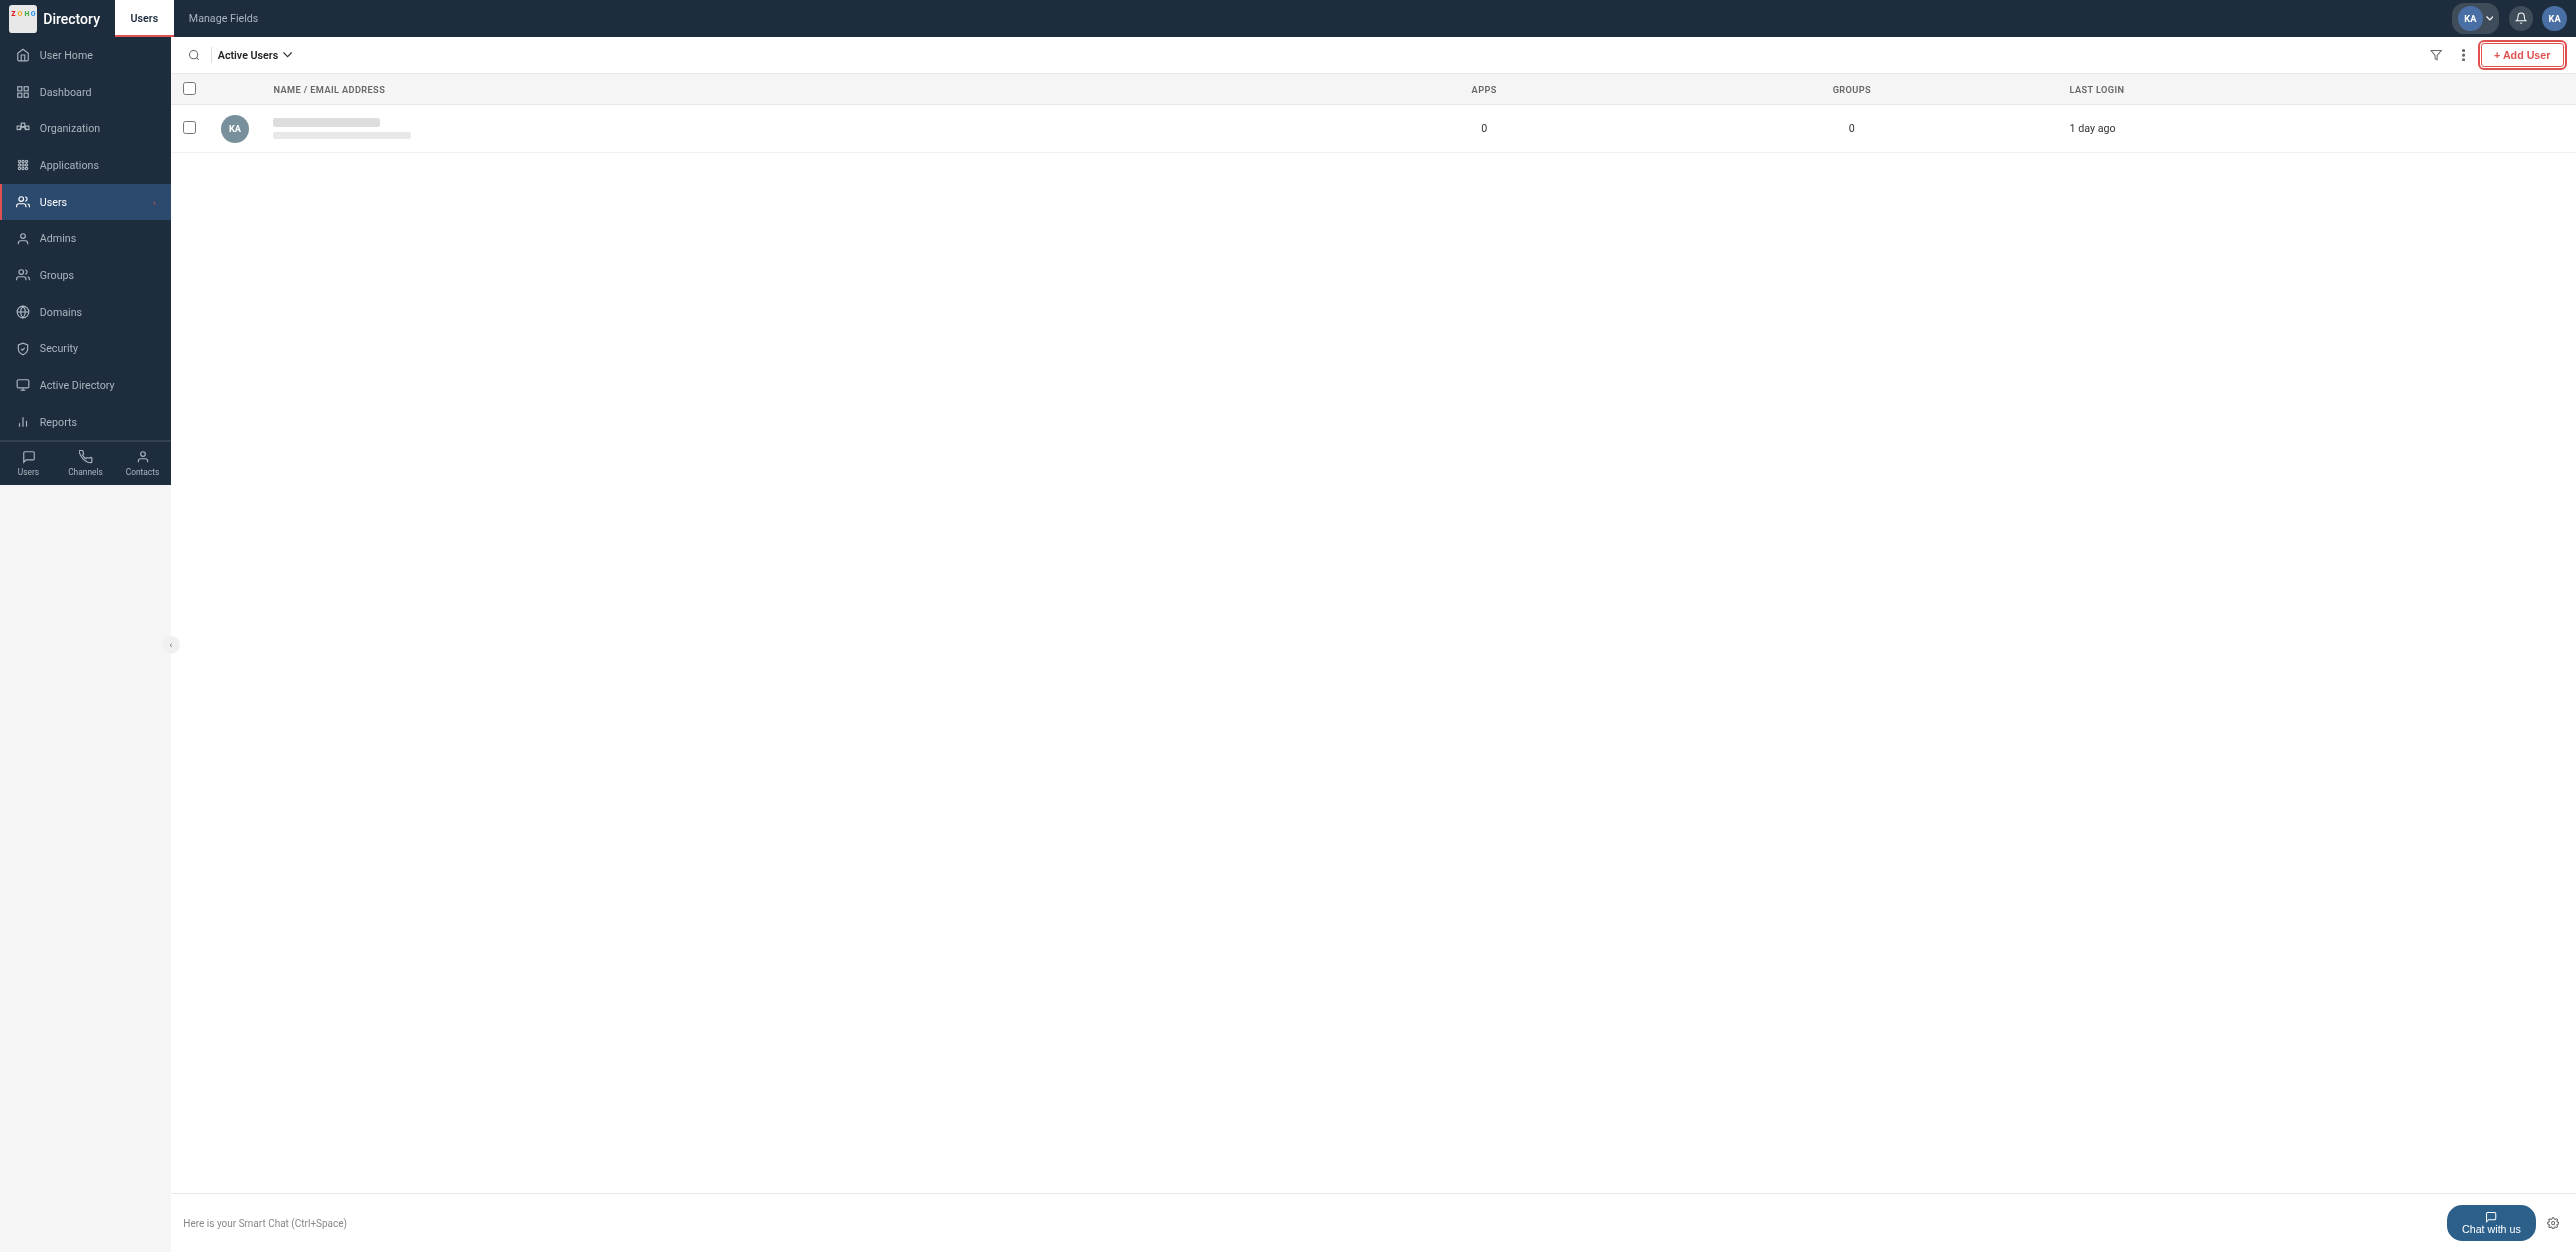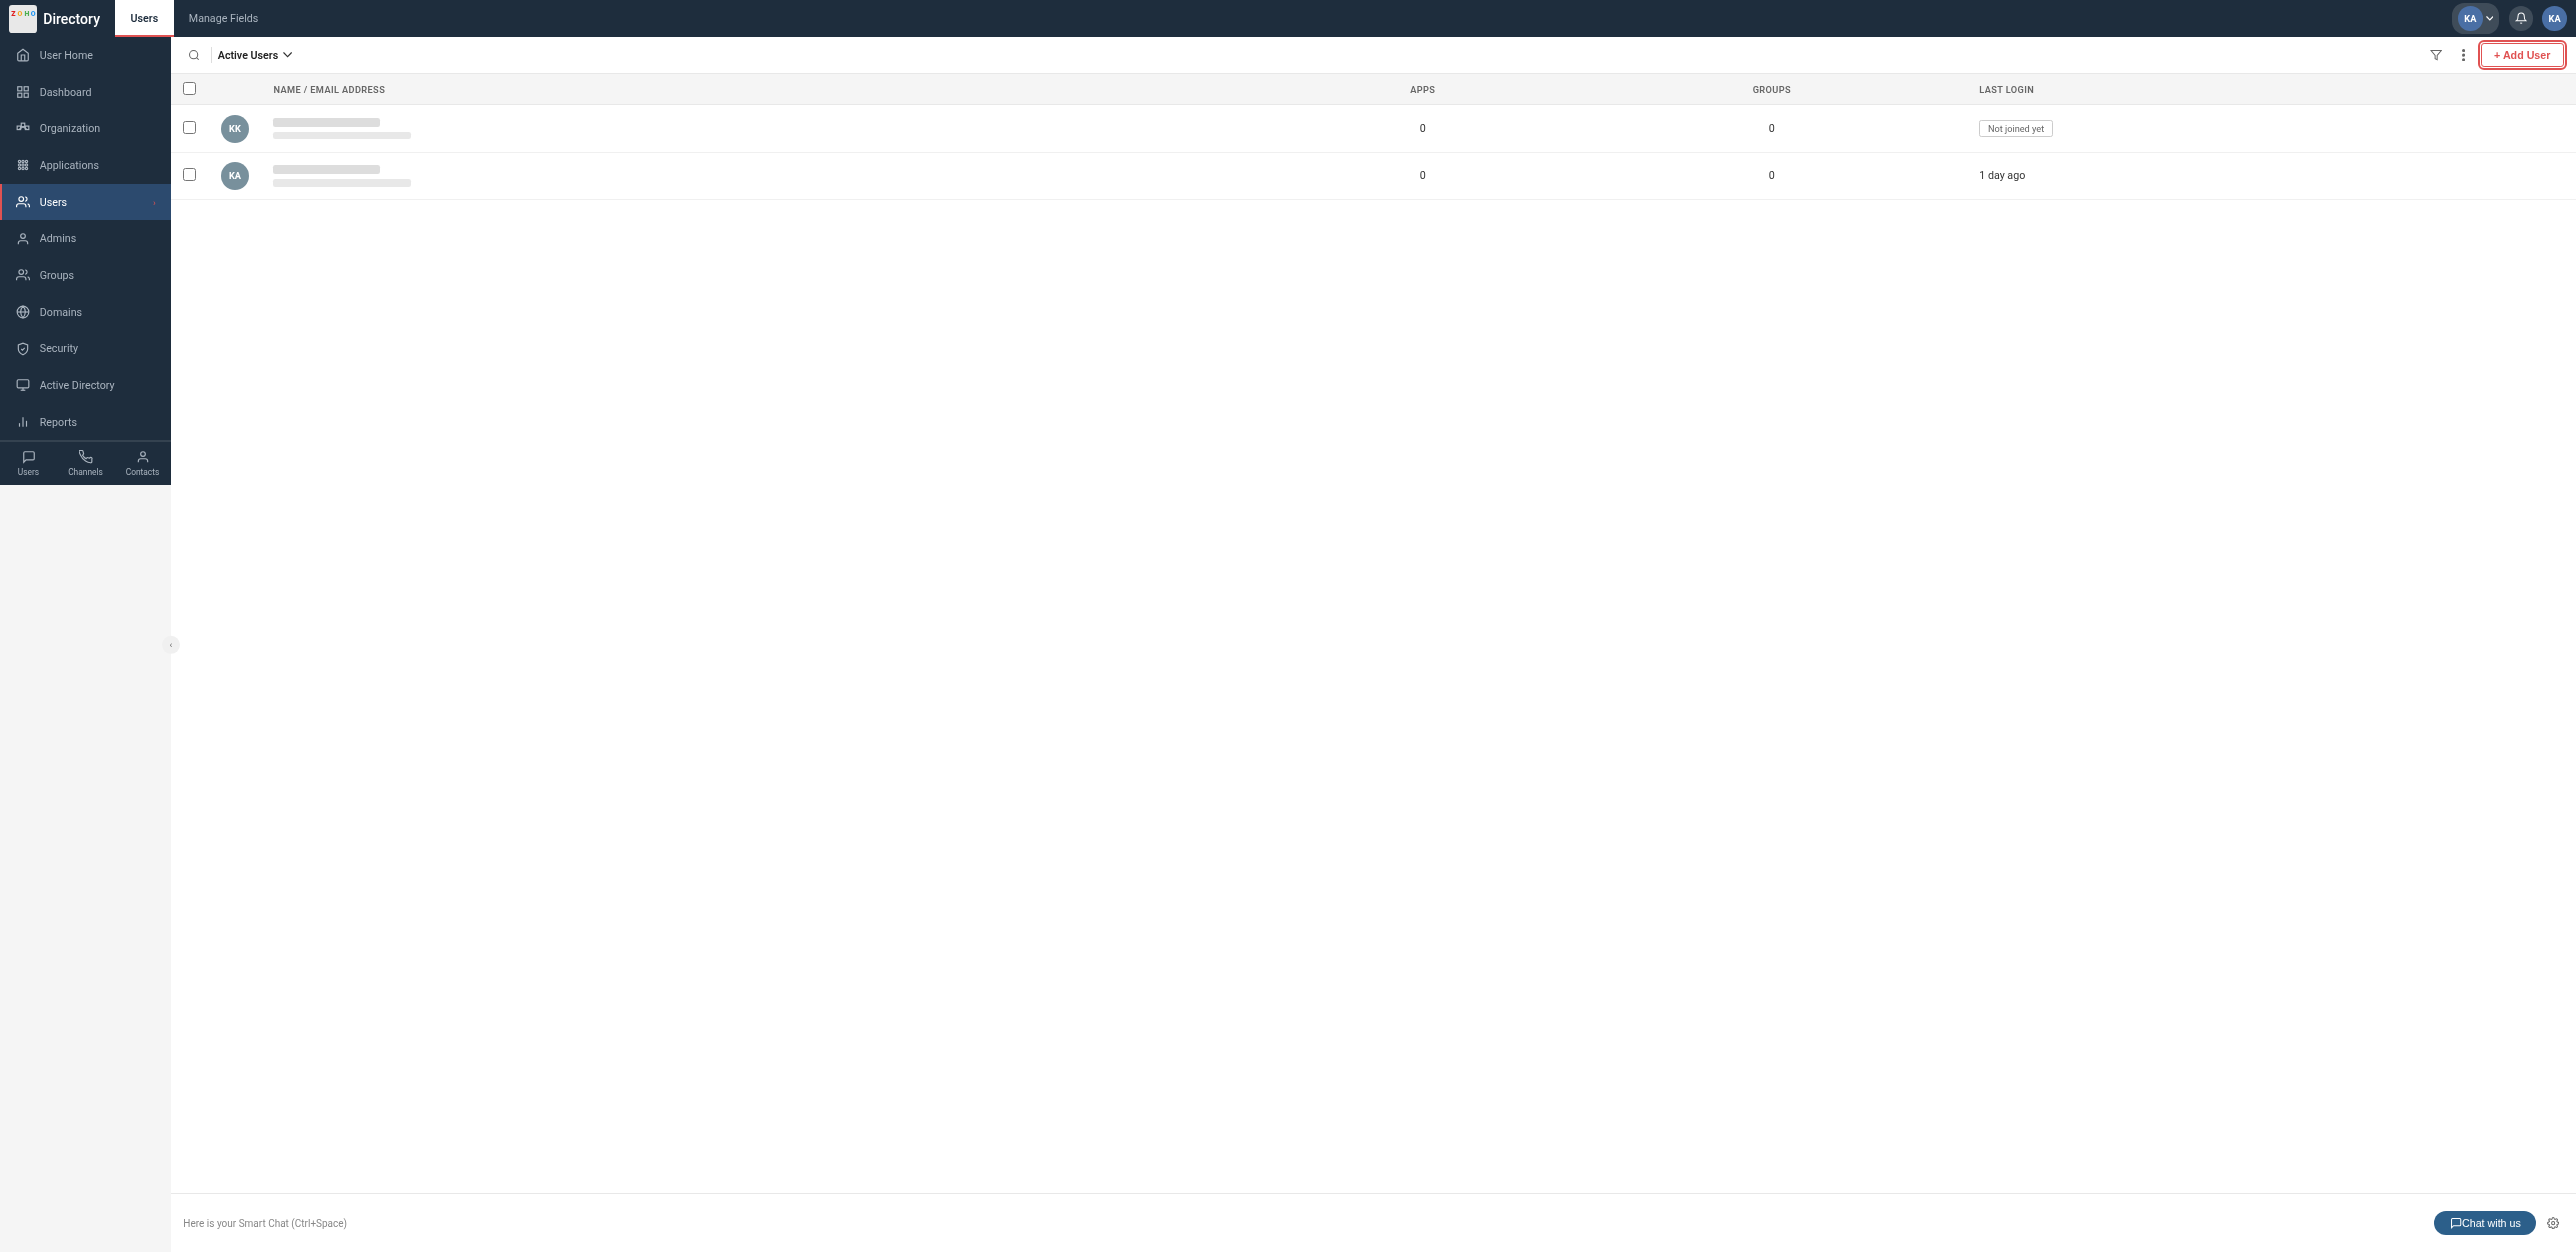--- a/index.html
+++ b/index.html
@@ -336,20 +336,21 @@
       background: #2c5f8a;
       color: white;
       border: none;
       border-radius: 15.3px;
       padding: 6.1px 15.3px;
       font-size: 10.7px;
       cursor: pointer;
       display: flex;
       align-items: center;
       gap: 0;
+      flex-direction: column;
     }
     .collapse-btn {
       width: 18.4px;
       height: 18.4px;
       border-radius: 50%;
       background: #f0f0f0;
       display: flex;
       align-items: center;
       justify-content: center;
       cursor: pointer;
@@ -610,39 +611,20 @@
             </th>
             <th class="avatar-col"></th>
             <th>NAME / EMAIL ADDRESS</th>
             <th class="center">APPS</th>
             <th class="center">GROUPS</th>
             <th>LAST LOGIN</th>
           </tr>
         </thead>
         <tbody>
 
-          <tr>
-            <td class="checkbox-col">
-              <input type="checkbox" style="">
-            </td>
-            <td>
-              <div class="user-avatar" style="background:#78909c;">KK</div>
-            </td>
-            <td>
-              <div class="user-info">
-                <div class="user-name-blur"></div>
-                <div class="user-email-blur"></div>
-              </div>
-            </td>
-            <td class="center">0</td>
-            <td class="center">0</td>
-            <td>
-              <span class="badge-not-joined">Not joined yet</span>
-            </td>
-          </tr>
 
           <tr>
             <td class="checkbox-col">
               <input type="checkbox" style="">
             </td>
             <td>
               <div class="user-avatar" style="background:#78909c;">KA</div>
             </td>
             <td>
               <div class="user-info">

